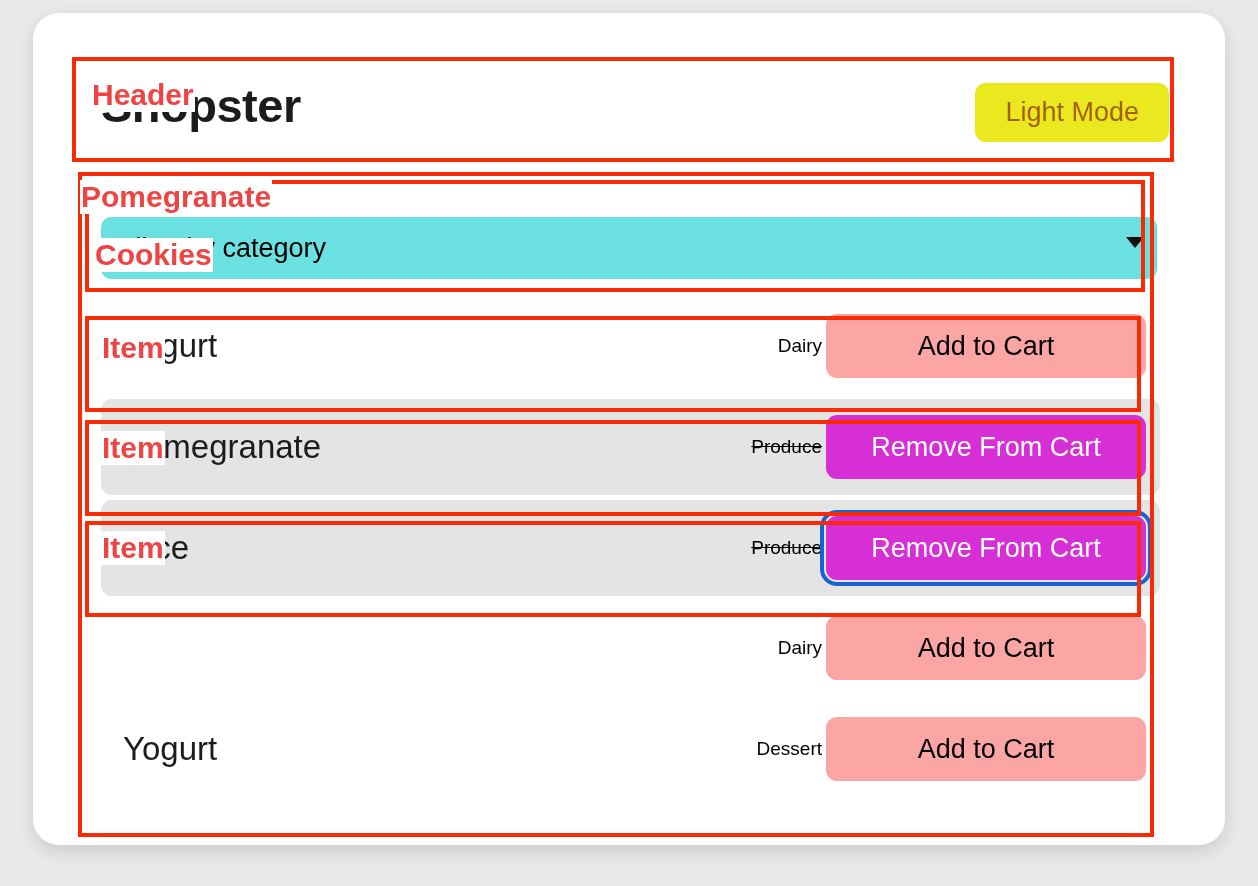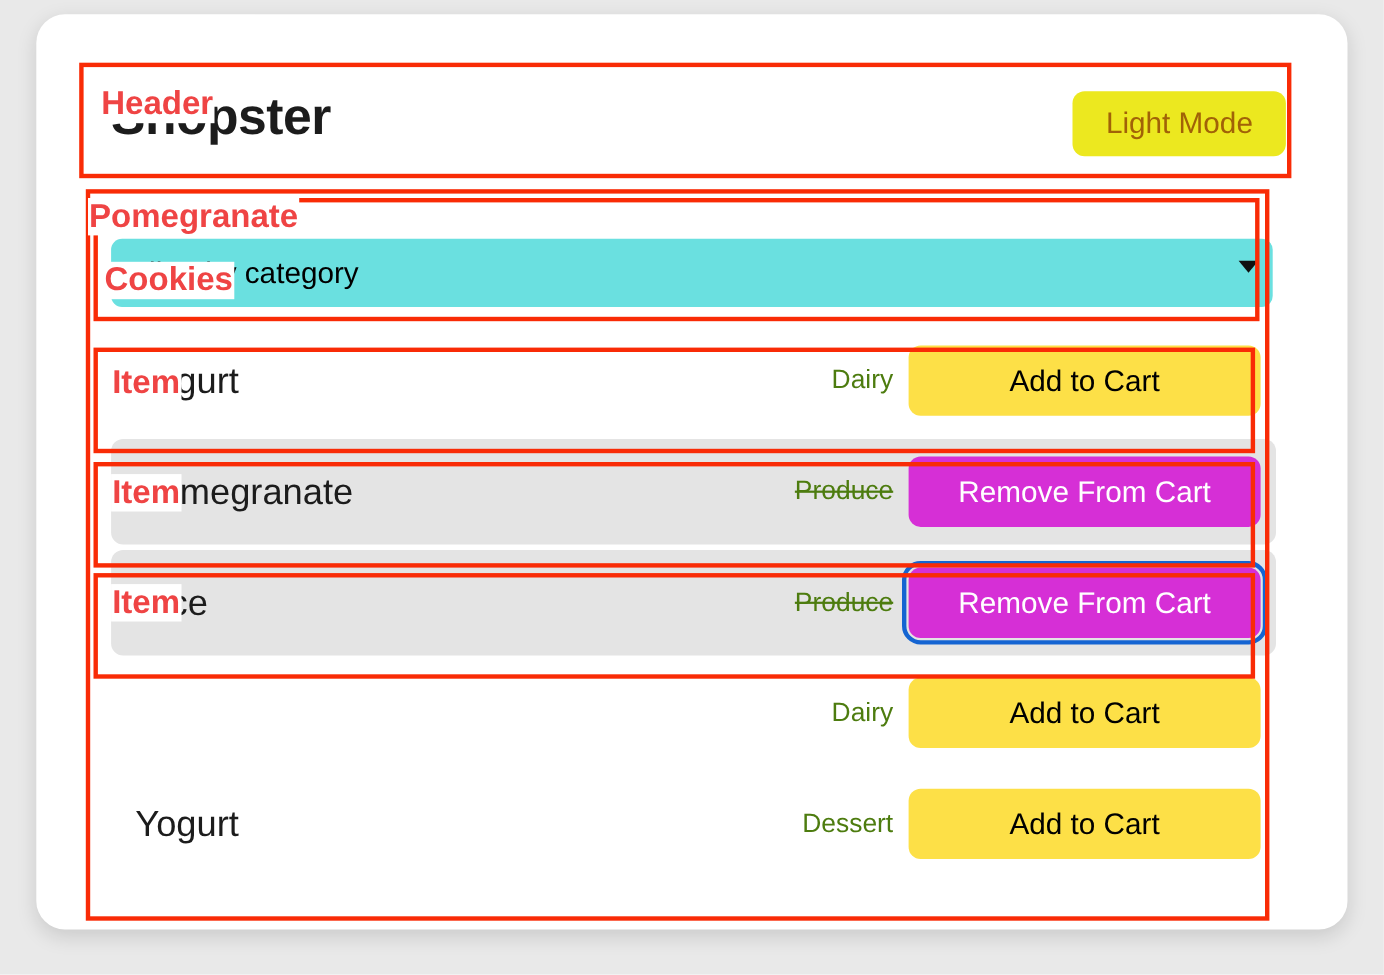--- a/index.html
+++ b/index.html
@@ -123,45 +123,45 @@
     position: absolute;
     left: 22px;
     top: 50%;
     transform: translateY(-50%);
     font-size: 33px;
     color: #1c1c1c;
     white-space: nowrap;
   }
   .item-category {
     position: absolute;
-    right: 348px;
+    right: 338px;
     top: 50%;
     transform: translateY(-50%);
-    font-size: 24px;
-    color: #4d7c0f;
+    font-size: 19px;
+    color: #000000;
     white-space: nowrap;
   }
   .item-category.struck { text-decoration: line-through; margin-left: 47px; }
 
   .cart-button {
     position: absolute;
     right: 14px;
     top: 50%;
     transform: translateY(-50%);
     width: 320px;
     height: 64px;
     border: none;
     border-radius: 11px;
     font-size: 27px;
     font-family: "Liberation Sans", sans-serif;
     cursor: pointer;
     white-space: nowrap;
   }
   .cart-button.add {
-    background: #fde047;
+    background: #fca5a5;
     color: #000000;
   }
   .cart-button.remove {
     background: #d62fd6;
     color: #ffffff;
   }
   .cart-button.focused {
     outline: 4px solid #1464d2;
     outline-offset: 2px;
   }

